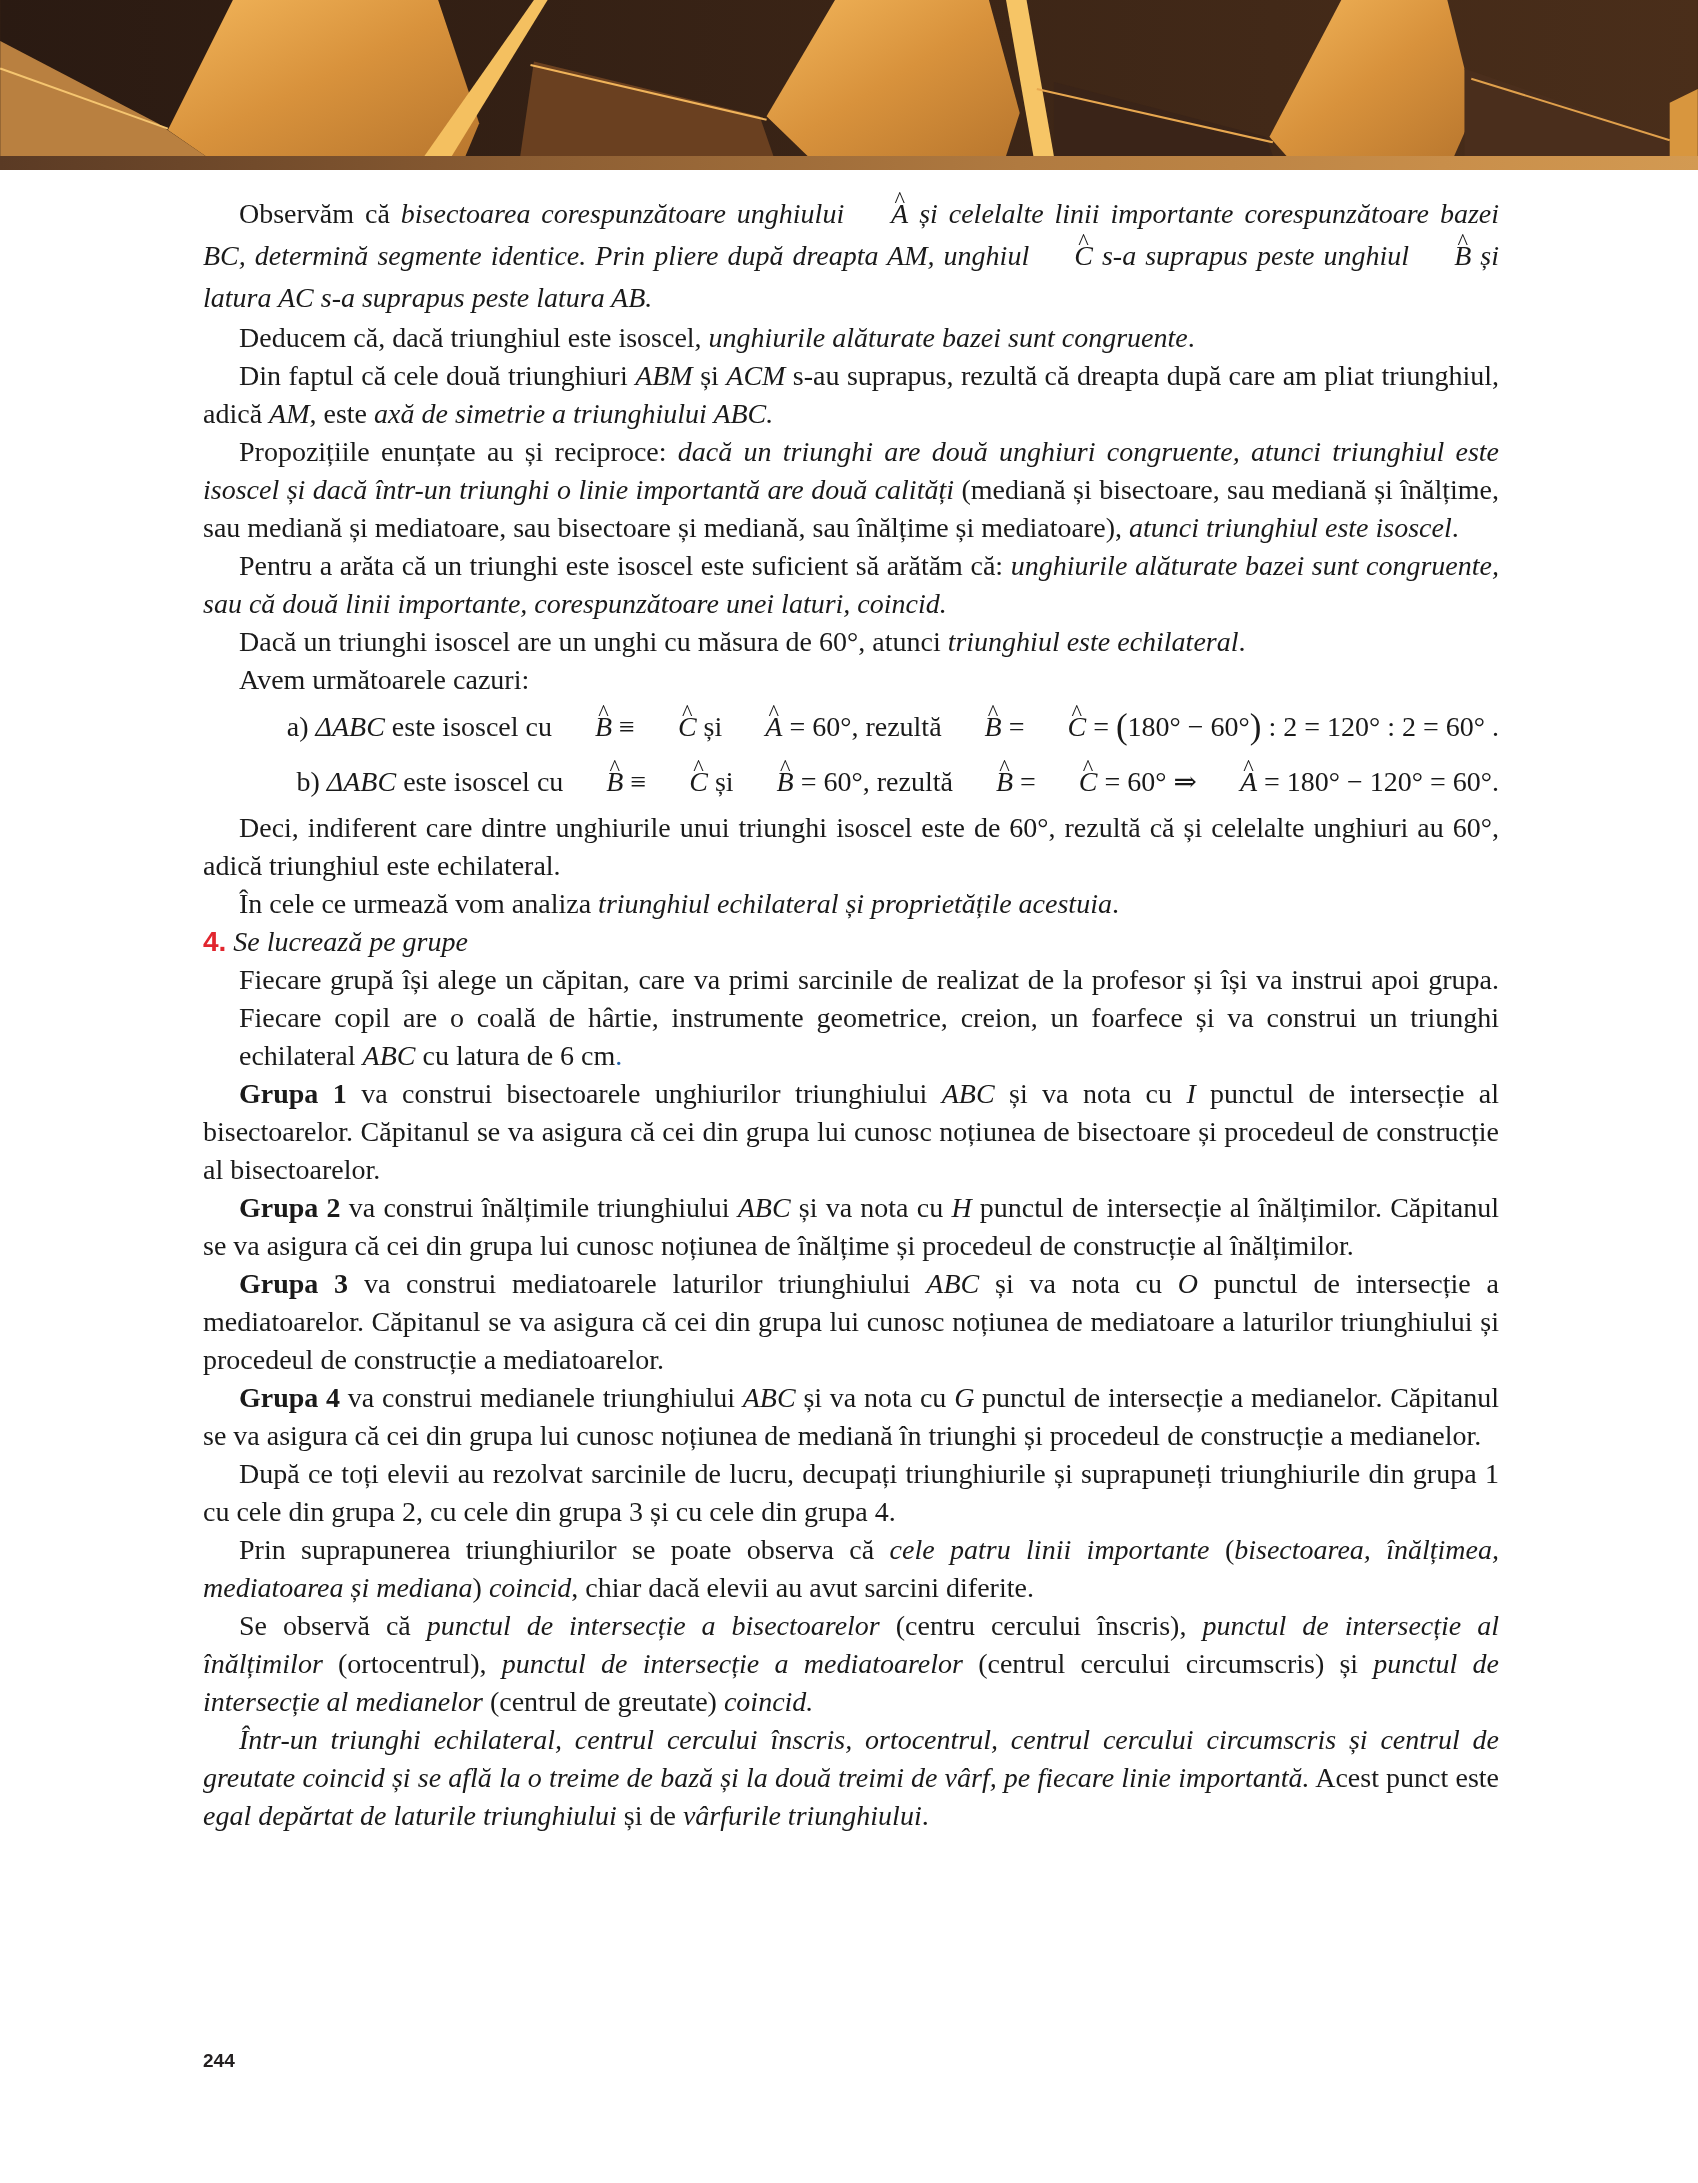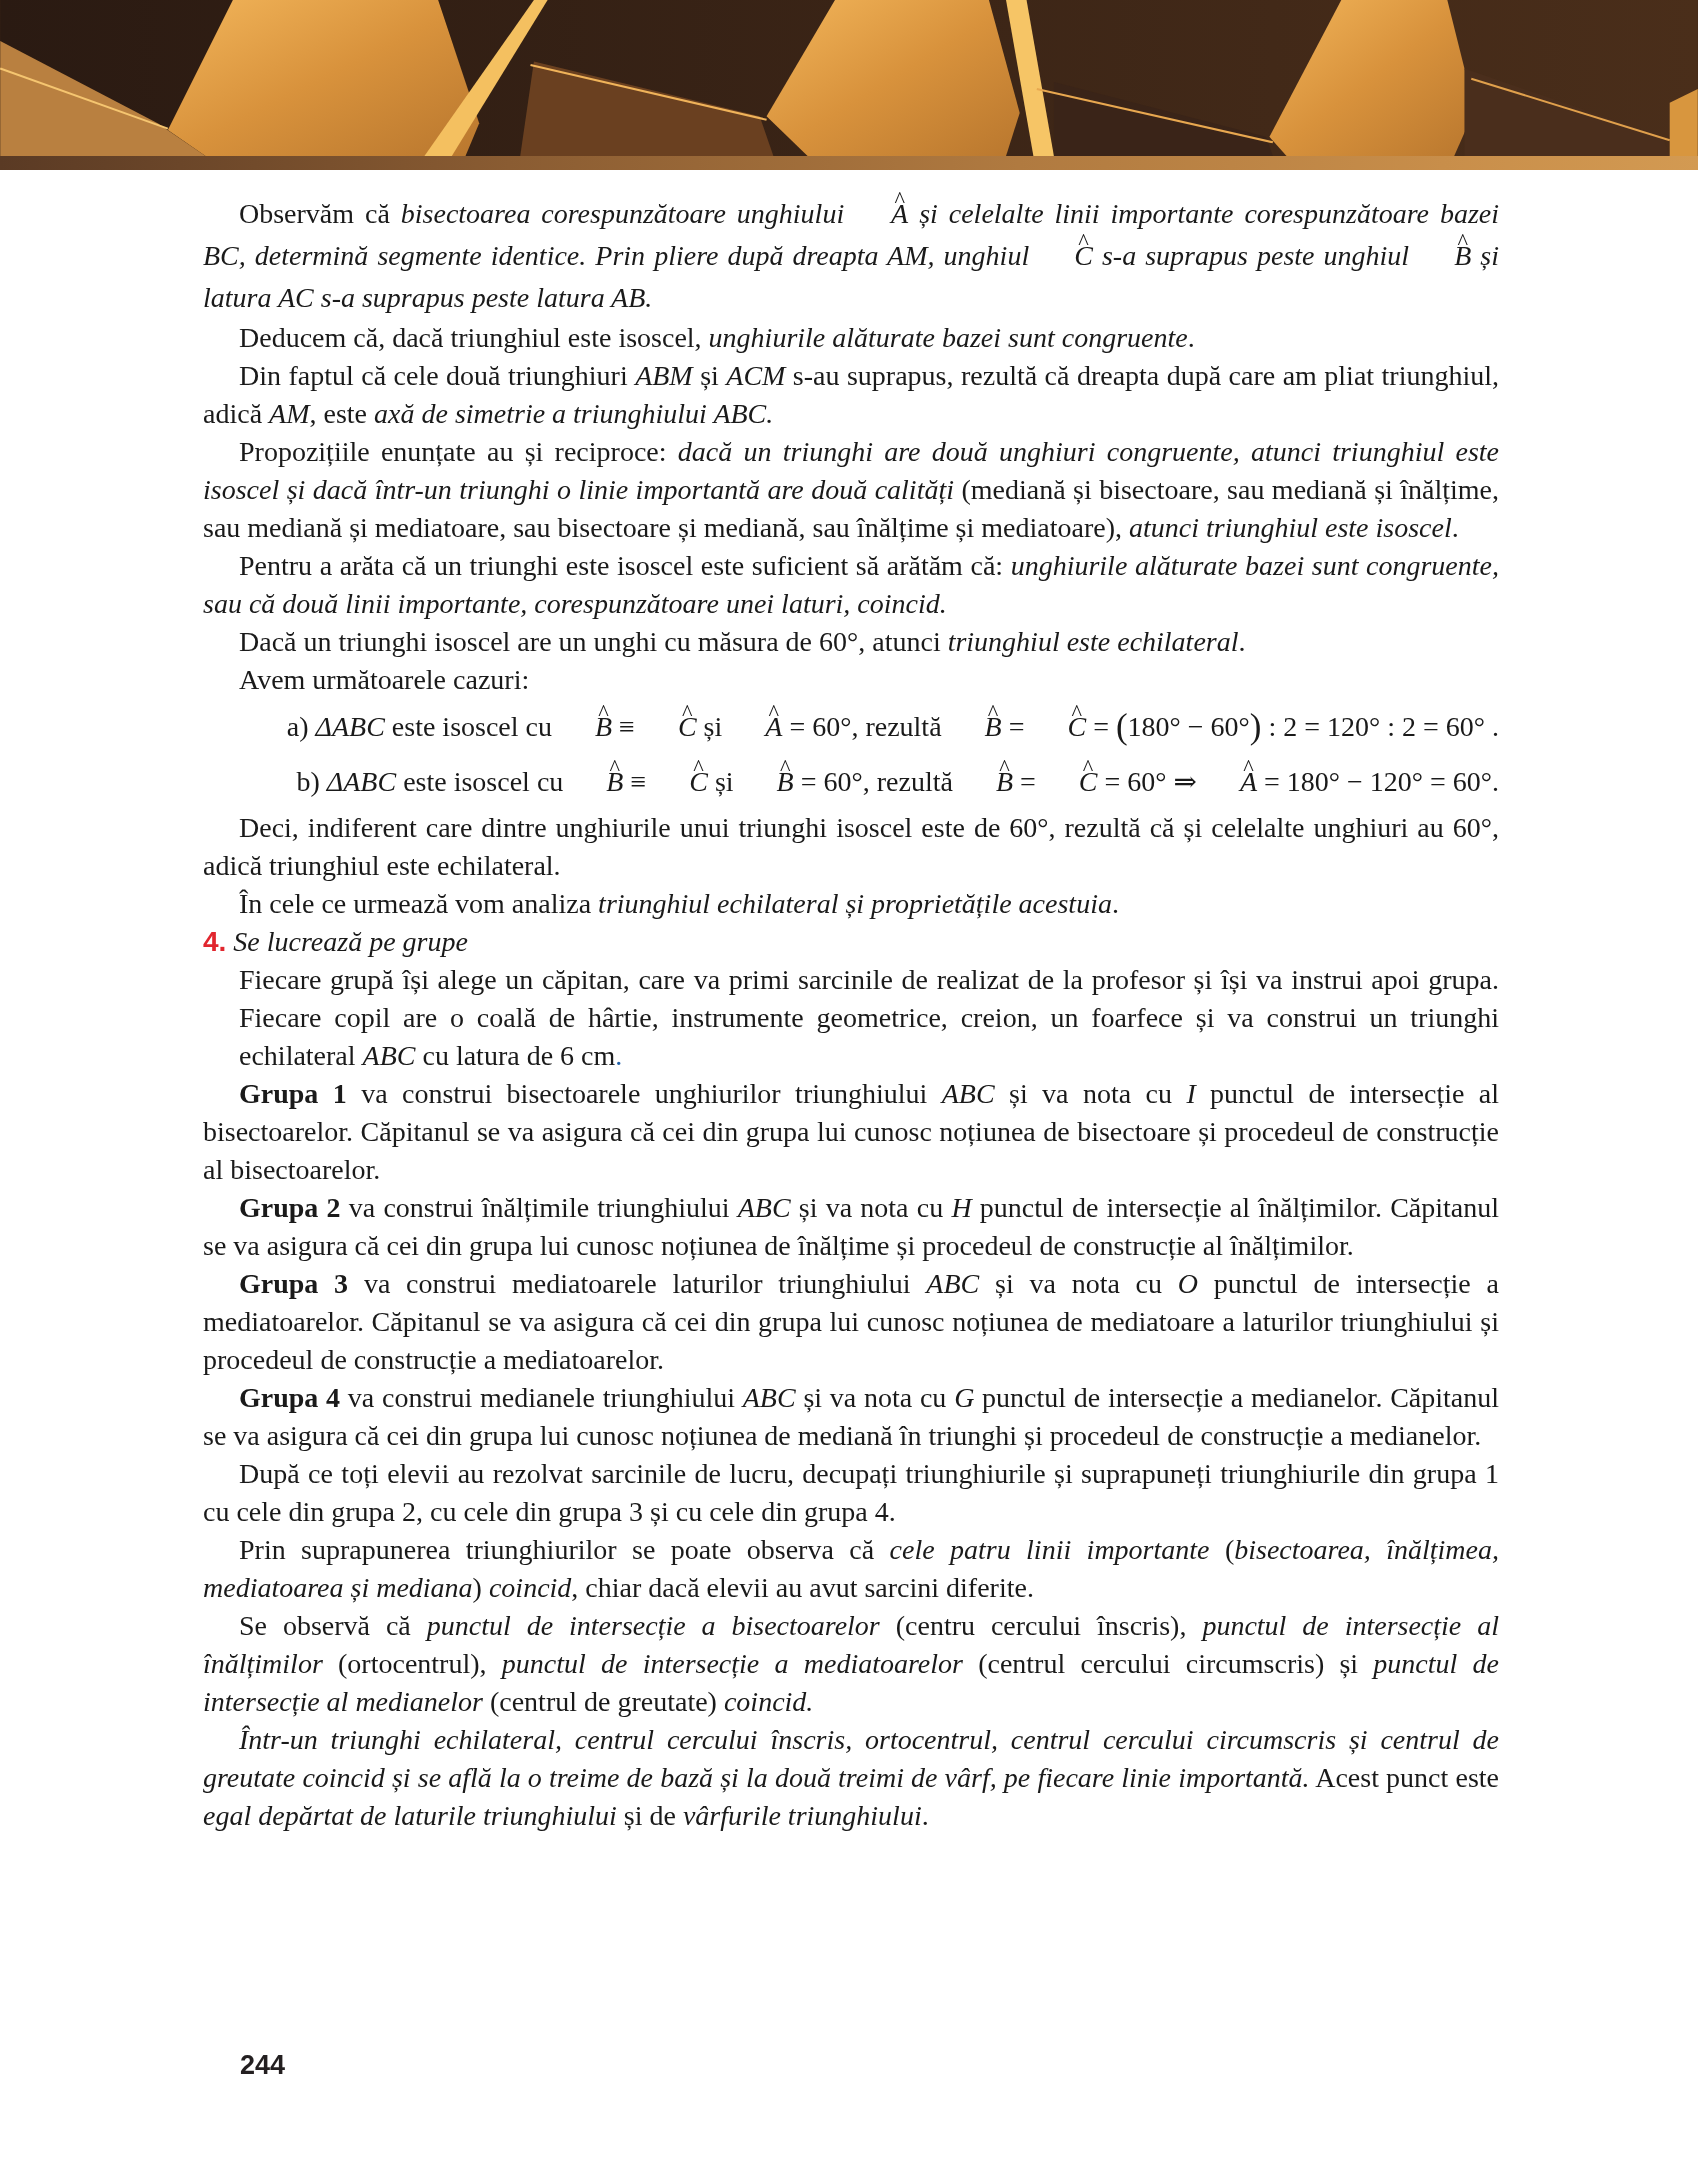--- a/index.html
+++ b/index.html
@@ -28,21 +28,21 @@
   .hat { position: relative; display: inline-block; font-style: italic; }
   .hat::before {
     content: "^"; position: absolute; left: 50%; top: -0.62em; transform: translateX(-50%);
     font-style: normal; font-size: 0.8em;
   }
   .tall { line-height: 55px; }
   .red-num { color: #e1262e; font-family: "Liberation Sans", "DejaVu Sans", sans-serif; font-weight: bold; font-style: normal; }
   .blue-dot { color: #1f5fa8; }
   .page-number {
     position: absolute; left: 203px; top: 2050px;
-    font-family: "Liberation Sans", "DejaVu Sans", sans-serif; font-weight: bold; font-size: 27px; color: #231f20; margin-left: 37px;
+    font-family: "Liberation Sans", "DejaVu Sans", sans-serif; font-weight: bold; font-size: 19px; color: #231f20;
   }
   .paren-big { font-size: 1.25em; font-style: normal; vertical-align: -0.05em; }
 </style>
 </head>
 <body>
 
 <div class="banner">
   <svg width="1698" height="156" viewBox="0 0 2481 228">
     <defs>
       <linearGradient id="gold" x1="0" y1="0" x2="1" y2="1">

